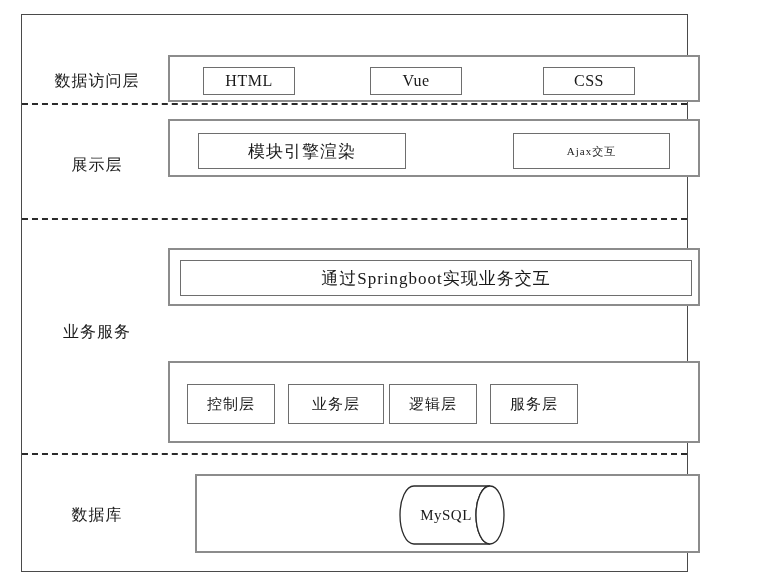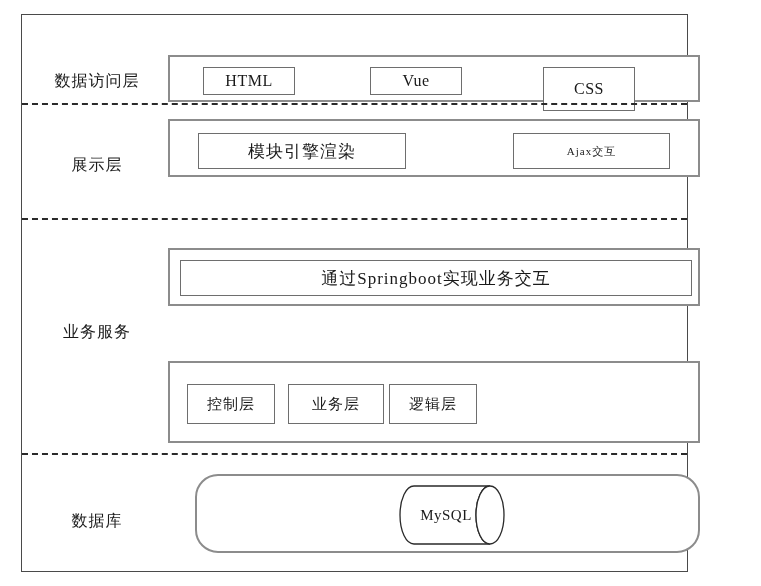--- a/index.html
+++ b/index.html
@@ -58,21 +58,21 @@
     width: 116px;
     text-align: center;
     font-size: 16px;
     letter-spacing: 1px;
     color: #1a1a1a;
     white-space: nowrap;
   }
   #row-frontend  .layer-label { top: 56px; }
   #row-display   .layer-label { top: 52px; }
   #row-business  .layer-label { top: 104px; }
-  #row-database  .layer-label { top: 58px; }
+  #row-database  .layer-label { top: 52px; }
 
   
   .panel {
     position: absolute;
     border: 2px solid #8c8c8c;
     background: #ffffff;
     box-sizing: border-box;
   }
 
   
@@ -87,42 +87,42 @@
     font-size: 16px;
     white-space: nowrap;
     letter-spacing: 0.5px;
   }
   .chip.cjk { letter-spacing: 1px; }
 
   
   #frontend-panel { left: 146px; top: 40px; width: 532px; height: 47px; }
   #chip-html { left: 33px;  top: 10px; width: 92px;  height: 28px; }
   #chip-vue  { left: 200px; top: 10px; width: 92px;  height: 28px; }
-  #chip-css  { left: 373px; top: 10px; width: 92px;  height: 44px; }
+  #chip-css  { left: 373px; top: 10px; width: 92px;  height: 28px; }
 
   
   #display-panel { left: 146px; top: 16px; width: 532px; height: 58px; text-align: center; }
   #chip-template { left: 28px;  top: 12px; width: 208px; height: 36px; font-size: 17px; }
   #chip-ajax     { left: 343px; top: 12px; width: 157px; height: 36px; font-size: 11px; }
 
   
   #springboot-panel { left: 146px; top: 30px; width: 532px; height: 58px; }
   #chip-springboot {
     left: 10px; top: 10px; width: 512px; height: 36px; font-size: 17px;
   }
   #sublayers-panel { left: 146px; top: 143px; width: 532px; height: 82px; }
   .sublayer-chip { top: 21px; height: 40px; font-size: 15px; }
   #chip-control  { left: 17px;  width: 88px;  }
   #chip-biz      { left: 118px; width: 96px;  }
   #chip-logic    { left: 219px; width: 88px;  }
   #chip-service  { left: 320px; width: 88px;  }
   #chip-dao      { left: 421px; width: 112px; }
 
   
-  #database-panel { left: 173px; top: 21px; width: 505px; height: 79px; border-radius: 23px; }
+  #database-panel { left: 173px; top: 21px; width: 505px; height: 79px; }
   #mysql-cylinder {
     position: absolute;
     left: 199px;
     top: 8px;
     width: 112px;
     height: 62px;
   }
   #mysql-cylinder svg { display: block; }
   #mysql-label {
     position: absolute;
@@ -168,20 +168,21 @@
     <div class="layer-label">业务服务</div>
 
     <div class="panel" id="springboot-panel">
       <div class="chip cjk" id="chip-springboot">通过Springboot实现业务交互</div>
     </div>
 
     <div class="panel" id="sublayers-panel">
       <div class="chip cjk sublayer-chip" id="chip-control">控制层</div>
       <div class="chip cjk sublayer-chip" id="chip-biz">业务层</div>
       <div class="chip cjk sublayer-chip" id="chip-logic">逻辑层</div>
+      <div class="chip cjk sublayer-chip" id="chip-service">服务层</div>
     </div>
   </div>
 
   <div class="layer-row" id="row-database">
     <div class="layer-label">数据库</div>
 
     <div class="panel" id="database-panel">
       <div id="mysql-cylinder">
         <svg width="112" height="62" viewBox="0 0 112 62" xmlns="http://www.w3.org/2000/svg">
           <path d="M 18 2 L 94 2 C 86 2 80 15 80 31 C 80 47 86 60 94 60 L 18 60 C 10 60 4 47 4 31 C 4 15 10 2 18 2 Z" fill="#ffffff" stroke="#2a2a2a" stroke-width="1.3"></path>

